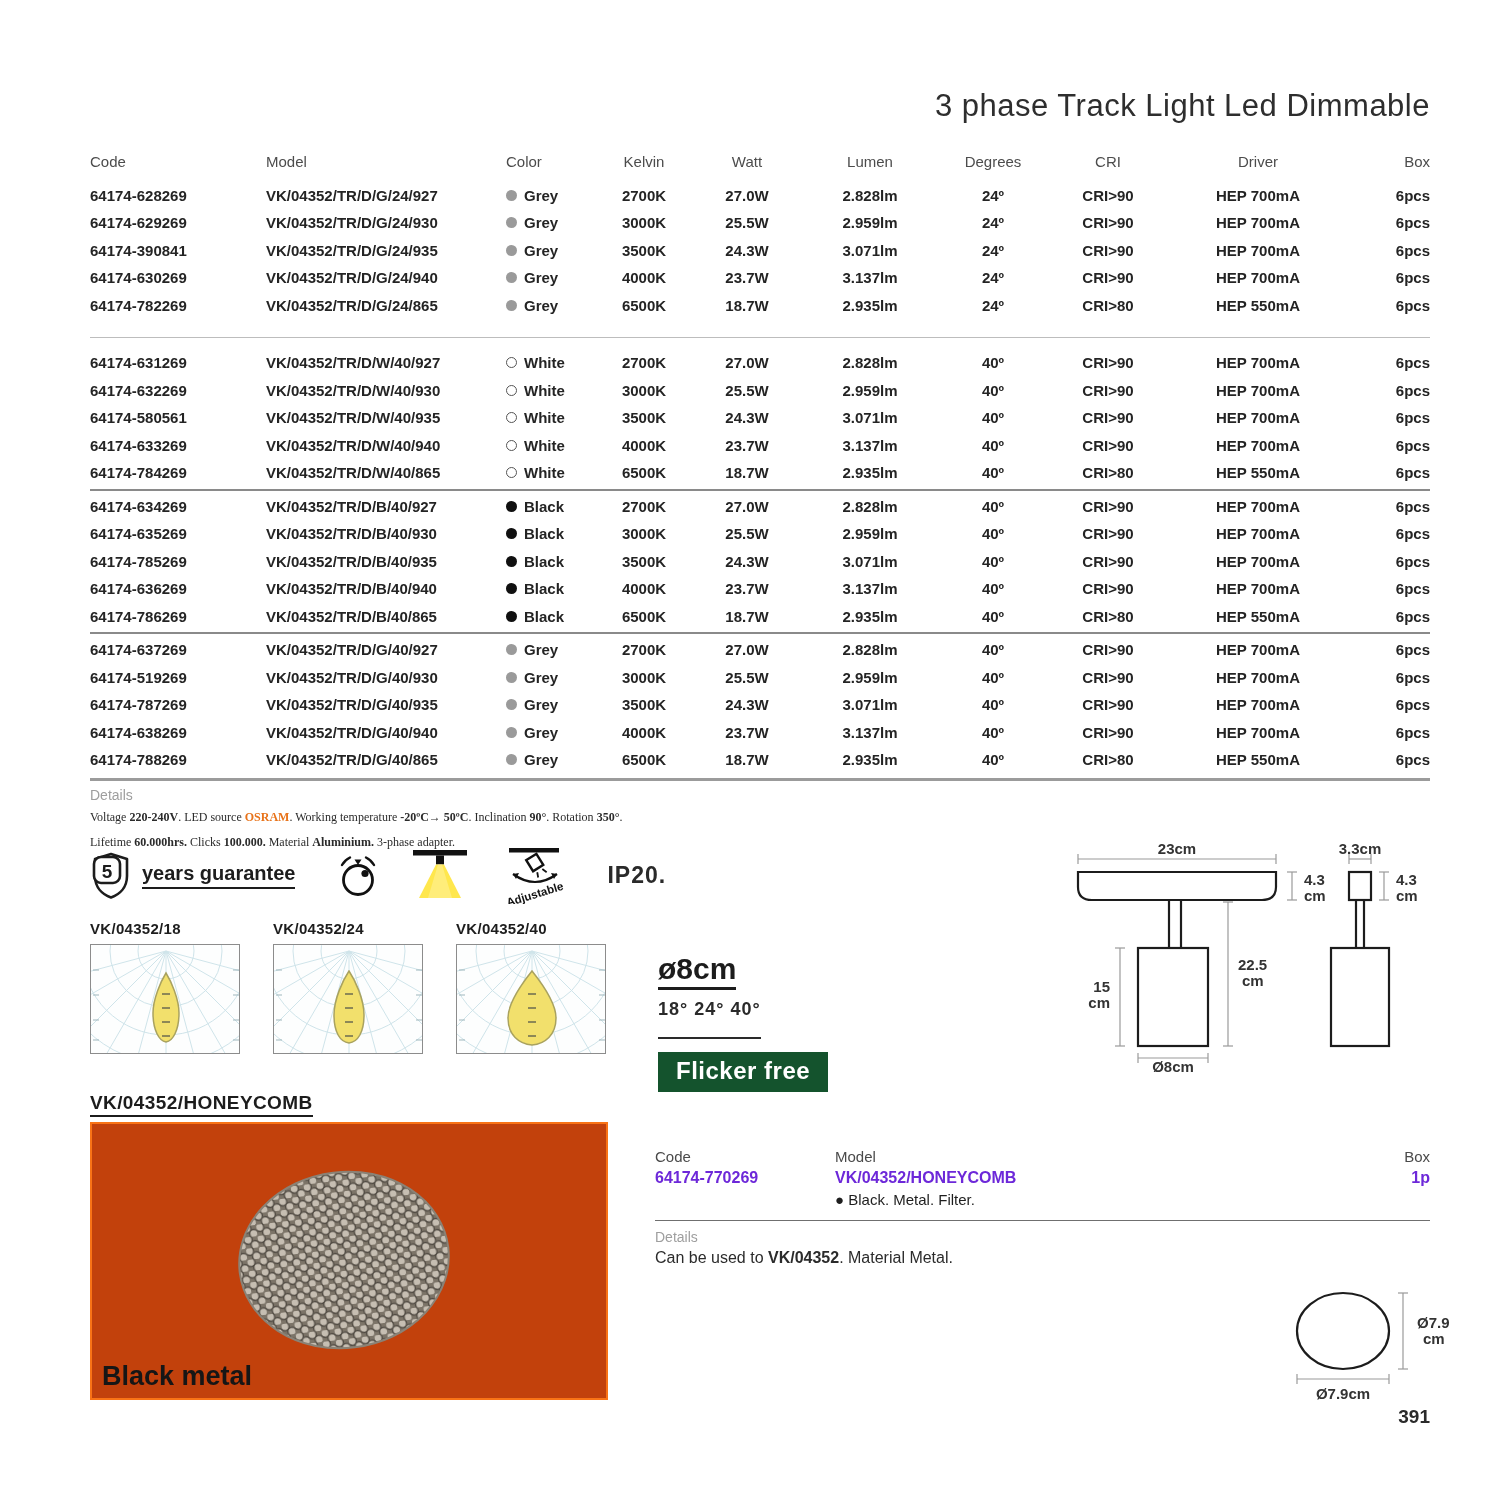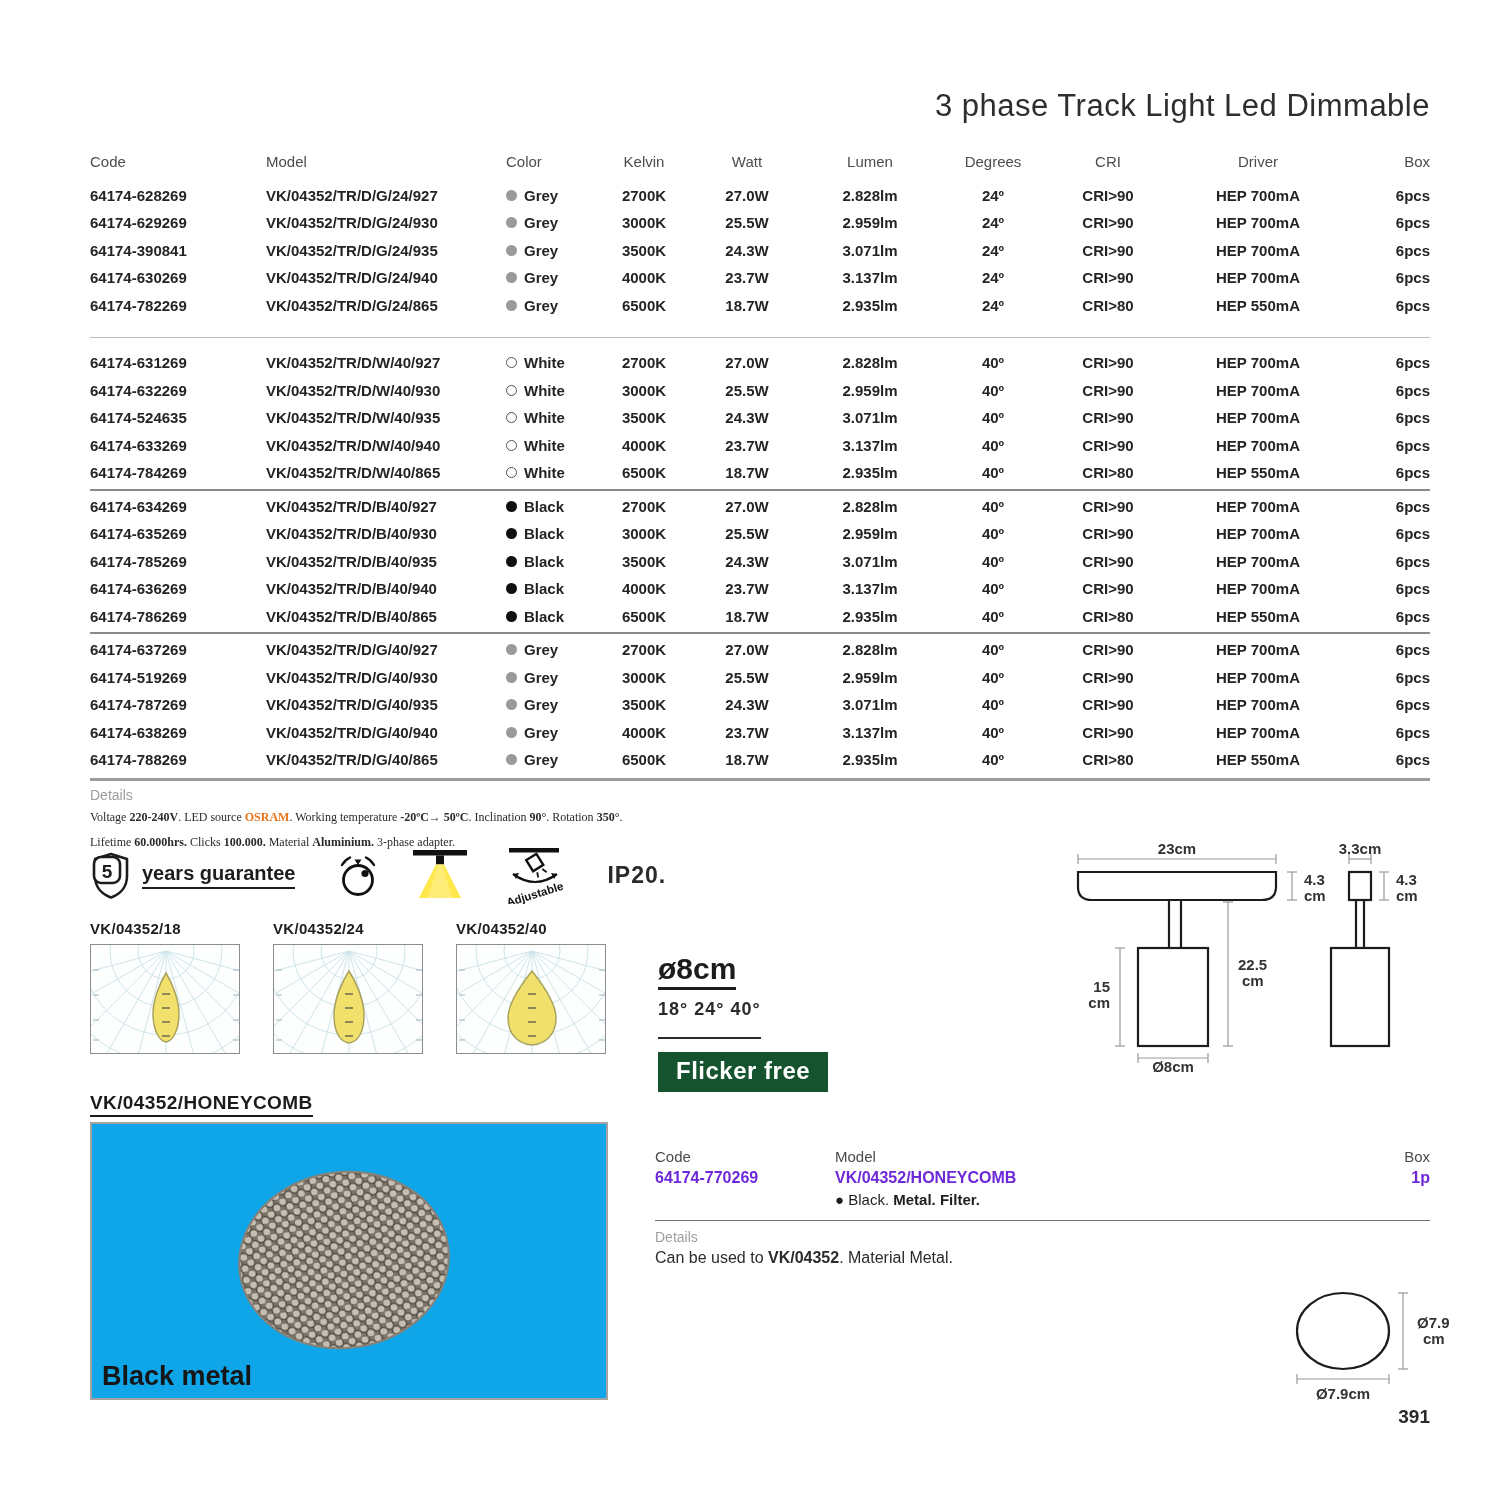--- a/index.html
+++ b/index.html
@@ -42,21 +42,21 @@
 
   .spec-block { position:absolute; top:952px; left:658px; }
   .spec-dia { font-size:30px; font-weight:700; color:#1c1c1c; display:inline-block; border-bottom:3px solid #1c1c1c; padding-bottom:1px; }
   .spec-ang { font-size:18px; font-weight:700; color:#2a2a2a; display:inline-block; border-bottom:2px solid #2a2a2a; margin-top:9px; padding-bottom:17px; letter-spacing:1px; }
   .flicker { display:inline-block; margin-top:13px; background:#14532d; color:#fff; font-size:24px; font-weight:700; padding:5px 18px 7px; letter-spacing:.5px; }
 
   .dims-svg { position:absolute; top:842px; left:1030px; }
   .dim-txt { font-size:15px; font-weight:600; fill:#333; }
 
   .hc-heading { position:absolute; top:1092px; left:90px; font-size:19px; font-weight:700; color:#1c1c1c; border-bottom:2px solid #1c1c1c; padding-bottom:1px; letter-spacing:.4px; }
-  .hc-box { position:absolute; top:1122px; left:90px; width:518px; height:278px; border:2px solid #a3a3a3; background:#0ea5e9; }
+  .hc-box { position:absolute; top:1122px; left:90px; width:518px; height:278px; border:2px solid #f97316; background:#c2410c; }
   .hc-caption { position:absolute; left:10px; bottom:6px; font-size:27px; font-weight:700; color:#161616; }
 
   .hc-info { position:absolute; top:1148px; left:655px; width:775px; }
   .hc-grid { display:grid; grid-template-columns:180px 1fr 70px; }
   .hc-label { font-size:15px; color:#4a4a4a; }
   .hc-label.r, .hc-val.r { text-align:right; }
   .hc-val { font-size:16px; font-weight:700; color:#6d28d9; margin-top:4px; }
   .hc-finish { font-size:15px; color:#1e1e1e; margin-top:4px; }
   .hc-div { border-top:1.5px solid #6f6f6f; margin-top:12px; }
   .hc-details-label { font-size:14px; color:#9e9e9e; margin-top:8px; }
@@ -189,21 +189,21 @@
             </div>
             <div class="t-cell c3">3000K</div>
             <div class="t-cell c4">25.5W</div>
             <div class="t-cell c5">2.959lm</div>
             <div class="t-cell c6">40º</div>
             <div class="t-cell c7">CRI&gt;90</div>
             <div class="t-cell c8">HEP 700mA</div>
             <div class="t-cell c9">6pcs</div>
           </div>
           <div class="t-grid t-row">
-            <div class="t-cell c0">64174-524635</div>
+            <div class="t-cell c0">64174-580561</div>
             <div class="t-cell c1">VK/04352/TR/D/W/40/935</div>
             <div class="t-cell c2">
               <span class="dot dot-white"></span>
               <span>White</span>
             </div>
             <div class="t-cell c3">3500K</div>
             <div class="t-cell c4">24.3W</div>
             <div class="t-cell c5">3.071lm</div>
             <div class="t-cell c6">40º</div>
             <div class="t-cell c7">CRI&gt;90</div>
@@ -629,21 +629,21 @@
 
   <div class="hc-info">
     <div class="hc-grid">
       <div class="hc-label">Code</div>
       <div class="hc-label">Model</div>
       <div class="hc-label r">Box</div>
       <div class="hc-val">64174-770269</div>
       <div class="hc-val">VK/04352/HONEYCOMB</div>
       <div class="hc-val r">1p</div>
       <div></div>
-      <div class="hc-finish"><span>● Black. </span><span style="font-weight: 700; text-align: center;">Metal. Filter.</span></div>
+      <div class="hc-finish"><span>● Black. </span><span style="font-weight: 400; text-align: center;">Metal. Filter.</span></div>
       <div></div>
     </div>
     <div class="hc-div"></div>
     <div class="hc-details-label">Details</div>
     <div class="hc-details-line"><span>Can be used to  </span><span style="font-weight: 700;">VK/04352</span><span>. Material </span><span style="font-weight: 400;">Metal.</span></div>
   </div>
 
   <svg class="filter-svg" width="200" height="125" viewBox="0 0 200 125">
     <ellipse cx="58" cy="48" rx="46" ry="38" fill="#fff" stroke="#1c1c1c" stroke-width="2.2"></ellipse>
     <g stroke="#9a9a9a" stroke-width="1.2" fill="none">

